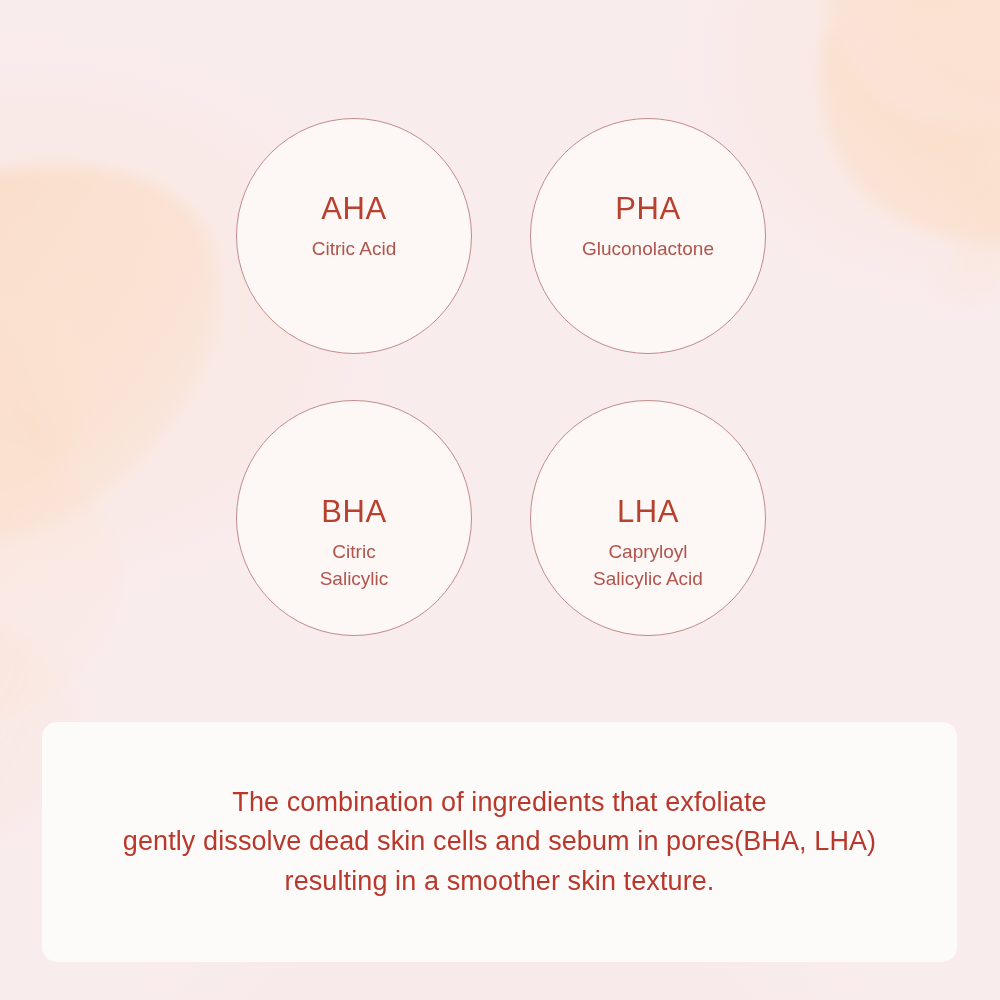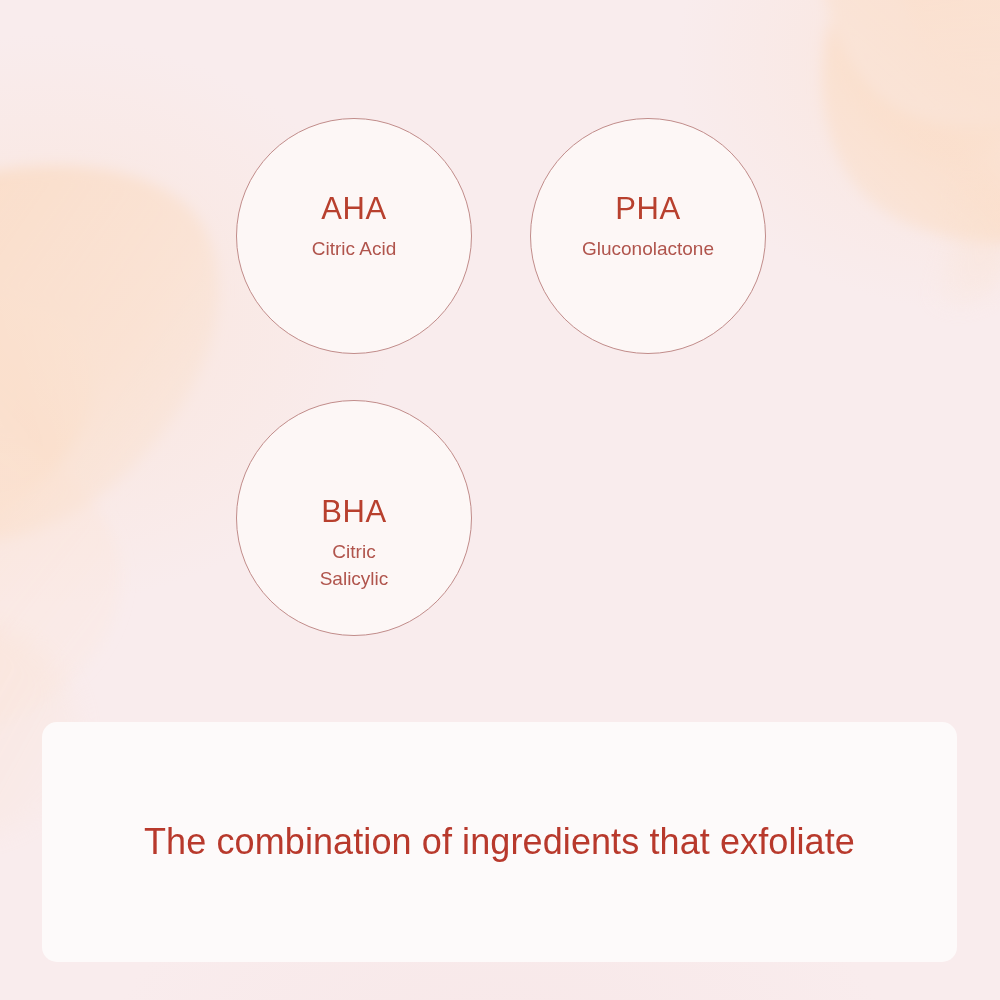--- a/index.html
+++ b/index.html
@@ -97,21 +97,21 @@
     height: 240px;
     background: #fdfafa;
     border-radius: 15px;
     box-sizing: border-box;
     display: flex;
     flex-direction: column;
     align-items: center;
     justify-content: center;
   }
   .desc-line {
-    font-size: 36px;
+    font-size: 27px;
     font-weight: 400;
     color: #b8392c;
     line-height: 1.46;
     text-align: center;
     white-space: nowrap;
     letter-spacing: 0.1px;
   }
 </style>
 </head>
 <body>
@@ -193,18 +193,27 @@
   </div>
 
   <div class="circle bottom left">
     <div class="c-text">
       <div class="c-title">BHA</div>
       <div class="c-sub">Citric</div>
       <div class="c-sub">Salicylic</div>
     </div>
   </div>
 
+  <div class="circle bottom right">
+    <div class="c-text">
+      <div class="c-title">LHA</div>
+      <div class="c-sub">Capryloyl</div>
+      <div class="c-sub">Salicylic Acid</div>
+    </div>
+  </div>
 
   <div id="desc-card">
     <div class="desc-line">The combination of ingredients that exfoliate</div>
+    <div class="desc-line">gently dissolve dead skin cells and sebum in pores(BHA, LHA)</div>
+    <div class="desc-line">resulting in a smoother skin texture.</div>
   </div>
 
 </div>
 
 </body></html>

